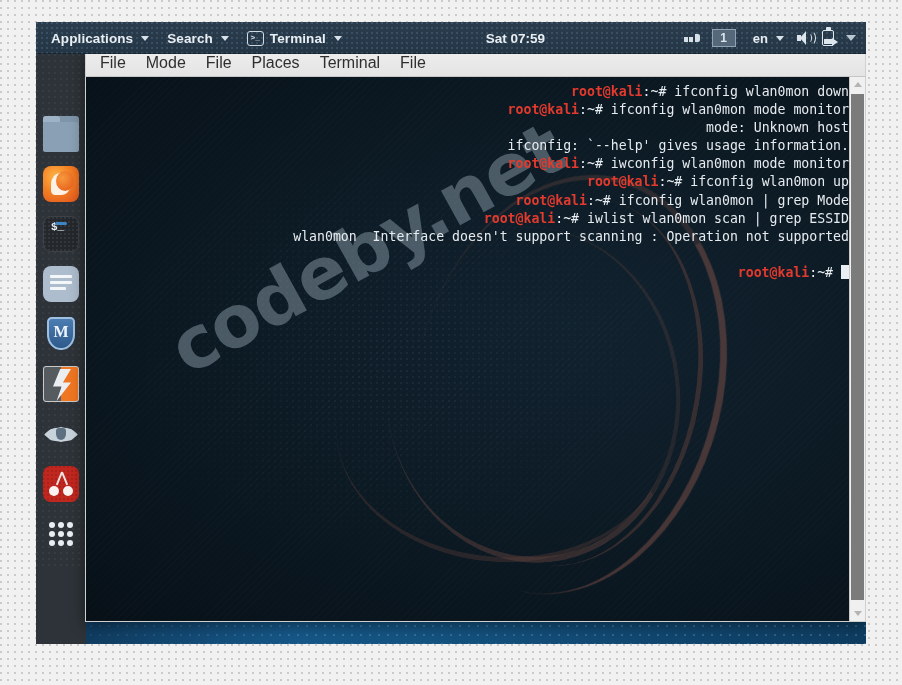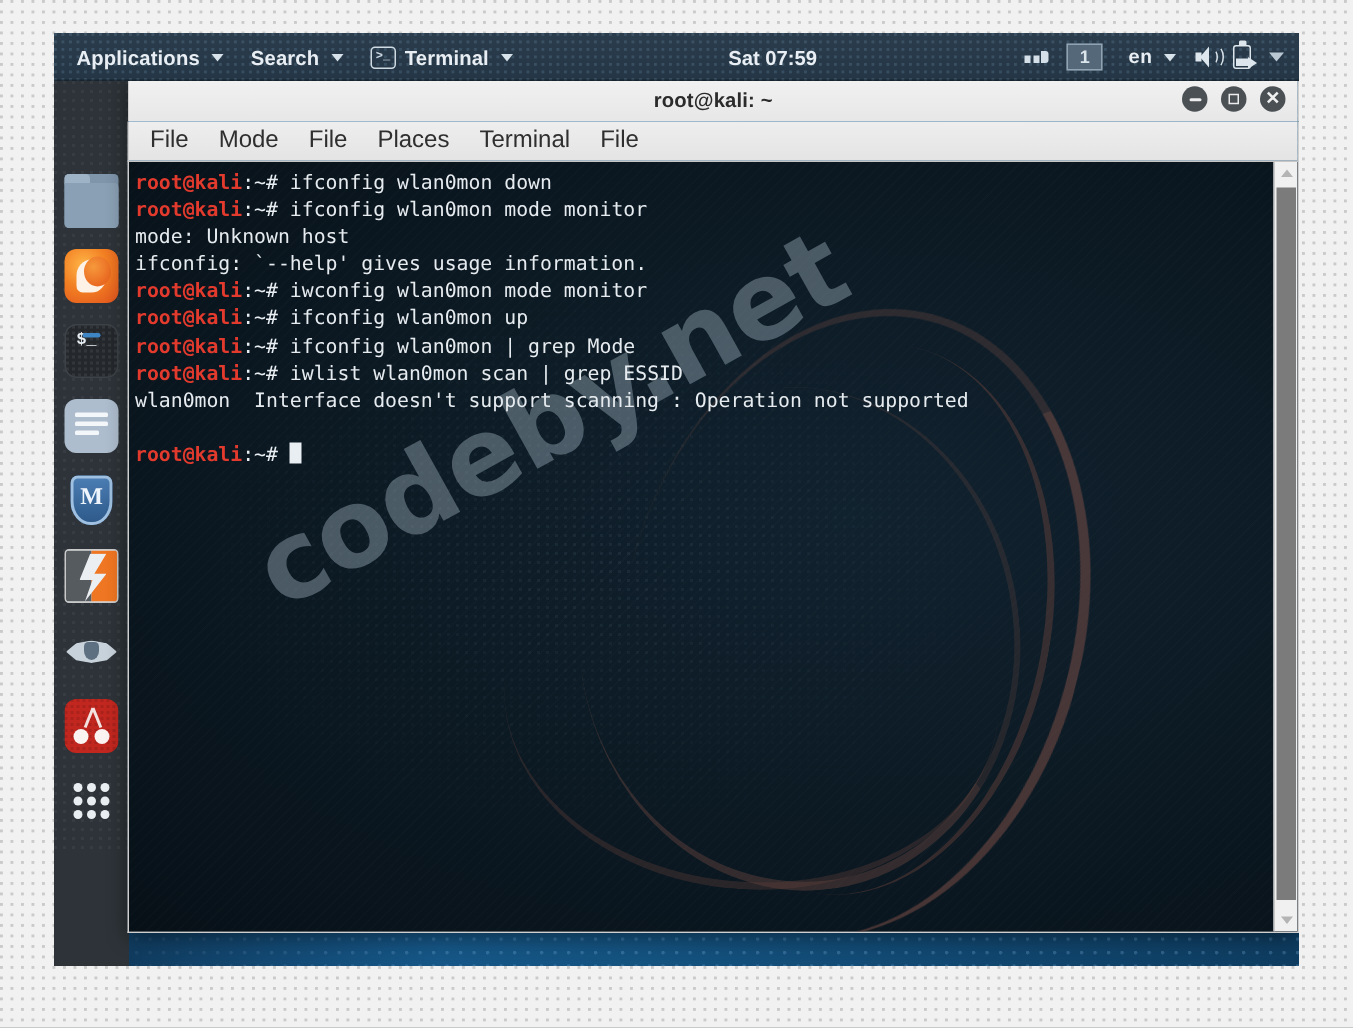--- a/index.html
+++ b/index.html
@@ -115,21 +115,21 @@
     width: 24px; height: 18px;
     border: 1.5px solid #8fa3b3;
     background: #55687a;
     color: #dbe5ec;
     font-size: 12px;
     font-weight: bold;
     display:flex; align-items:center; justify-content:center;
     margin: 0 8px;
     box-sizing: border-box;
   }
-  #lang { font-weight:bold; font-size:13px;font-family:Liberation Mono, monospace; }
+  #lang { font-weight:bold; font-size:13px; }
 
   .spk { position:relative; width:17px; height:14px; margin-left:4px; }
   .spk .body {
     position:absolute; left:0; top:4px;
     width:4px;height:6px;background:#dde6ed;
   }
   .spk .cone {
     position:absolute;left:3px;top:0;
     width:0;height:0;
     border-top:7px solid transparent;
@@ -453,21 +453,21 @@
     flex: 1 1 auto;
     padding: 6px 0 0 4px;
     font-family: "DejaVu Sans Mono", "Liberation Mono", monospace;
     font-size: 13.2px;
     line-height: 18.1px;
     color: #e6ebef;
     white-space: pre;
     z-index: 2;
     overflow: hidden;
   }
-  .ln { height: 18.1px; }
+  .ln { height: 18.1px; text-align: right; }
   .pr { color: #e33a2e; font-weight: bold; }
   .pc { color: #e8eef2; }
   .cursor {
     display:inline-block;
     width: 8px; height: 14px;
     background:#e9eef2;
     vertical-align: -2px;
   }
 
   
@@ -603,34 +603,20 @@
           <u></u>
           <u></u>
           <u></u>
           <u></u>
           <u></u>
       </div>
     </div>
 
     <div id="termwin">
 
-      <div id="titlebar">
-        <div id="wintitle">root@kali: ~</div>
-        <div class="wbtns">
-          <div class="wbtn">
-              <span class="dash"></span>
-            </div>
-          <div class="wbtn">
-              <span class="sq"></span>
-            </div>
-          <div class="wbtn">
-              <span class="x">✕</span>
-            </div>
-        </div>
-      </div>
 
       <div id="menubar">
         <span>File</span>
         <span>Mode</span>
         <span>File</span>
         <span>Places</span>
         <span>Terminal</span>
         <span>File</span>
       </div>
 

